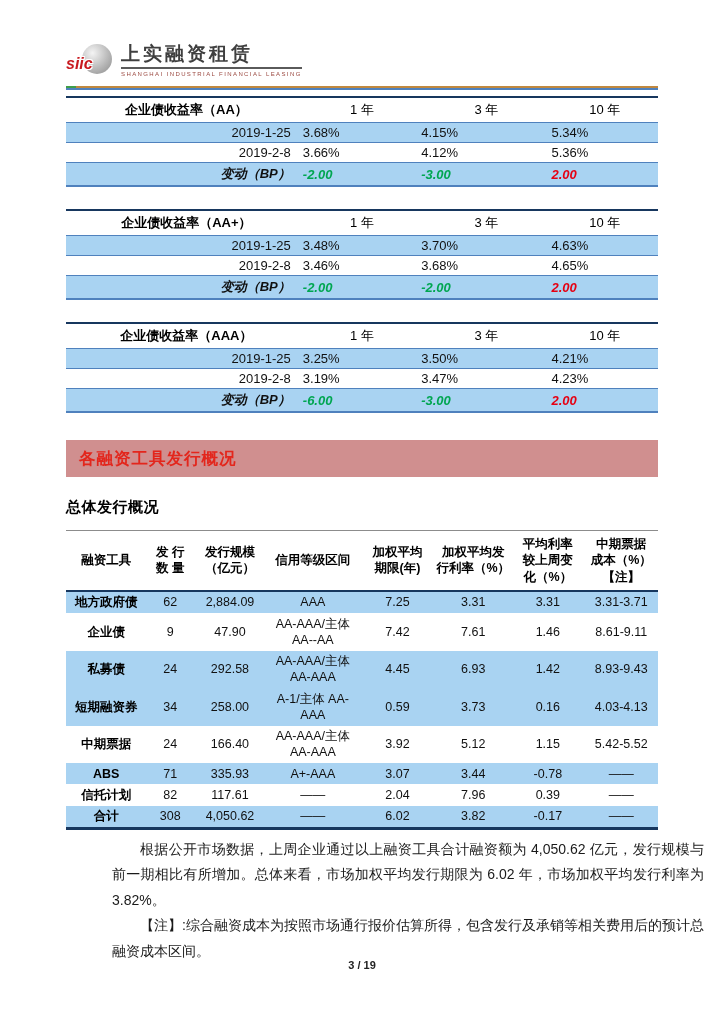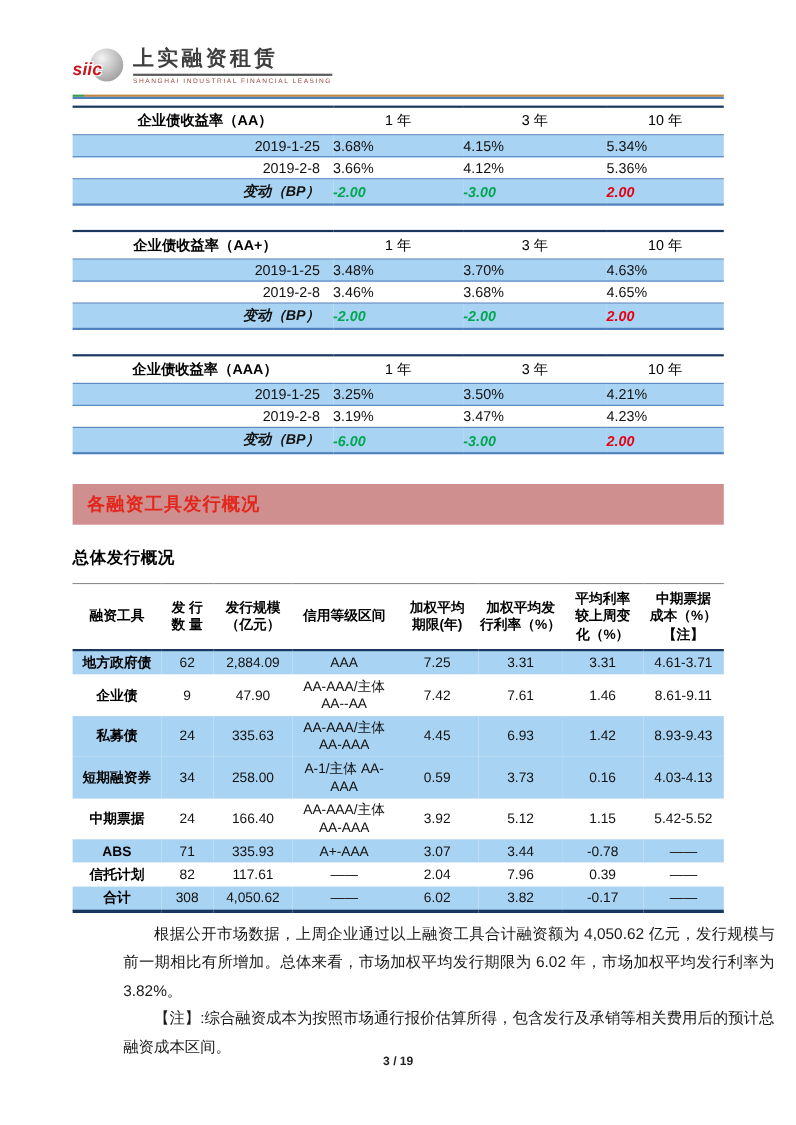--- a/index.html
+++ b/index.html
@@ -253,37 +253,37 @@
         </thead>
       <tbody id="issuance-body">
           <tr class="hl">
             <td>地方政府债</td>
             <td>62</td>
             <td>2,884.09</td>
             <td>AAA</td>
             <td>7.25</td>
             <td>3.31</td>
             <td>3.31</td>
-            <td>4.61-3.71</td>
+            <td>3.31-3.71</td>
           </tr>
           <tr>
             <td>企业债</td>
             <td>9</td>
             <td>47.90</td>
             <td>AA-AAA/主体
 AA--AA</td>
             <td>7.42</td>
             <td>7.61</td>
             <td>1.46</td>
             <td>8.61-9.11</td>
           </tr>
           <tr class="hl">
             <td>私募债</td>
             <td>24</td>
-            <td>335.63</td>
+            <td>292.58</td>
             <td>AA-AAA/主体
 AA-AAA</td>
             <td>4.45</td>
             <td>6.93</td>
             <td>1.42</td>
             <td>8.93-9.43</td>
           </tr>
           <tr class="hl">
             <td>短期融资券</td>
             <td>34</td>

